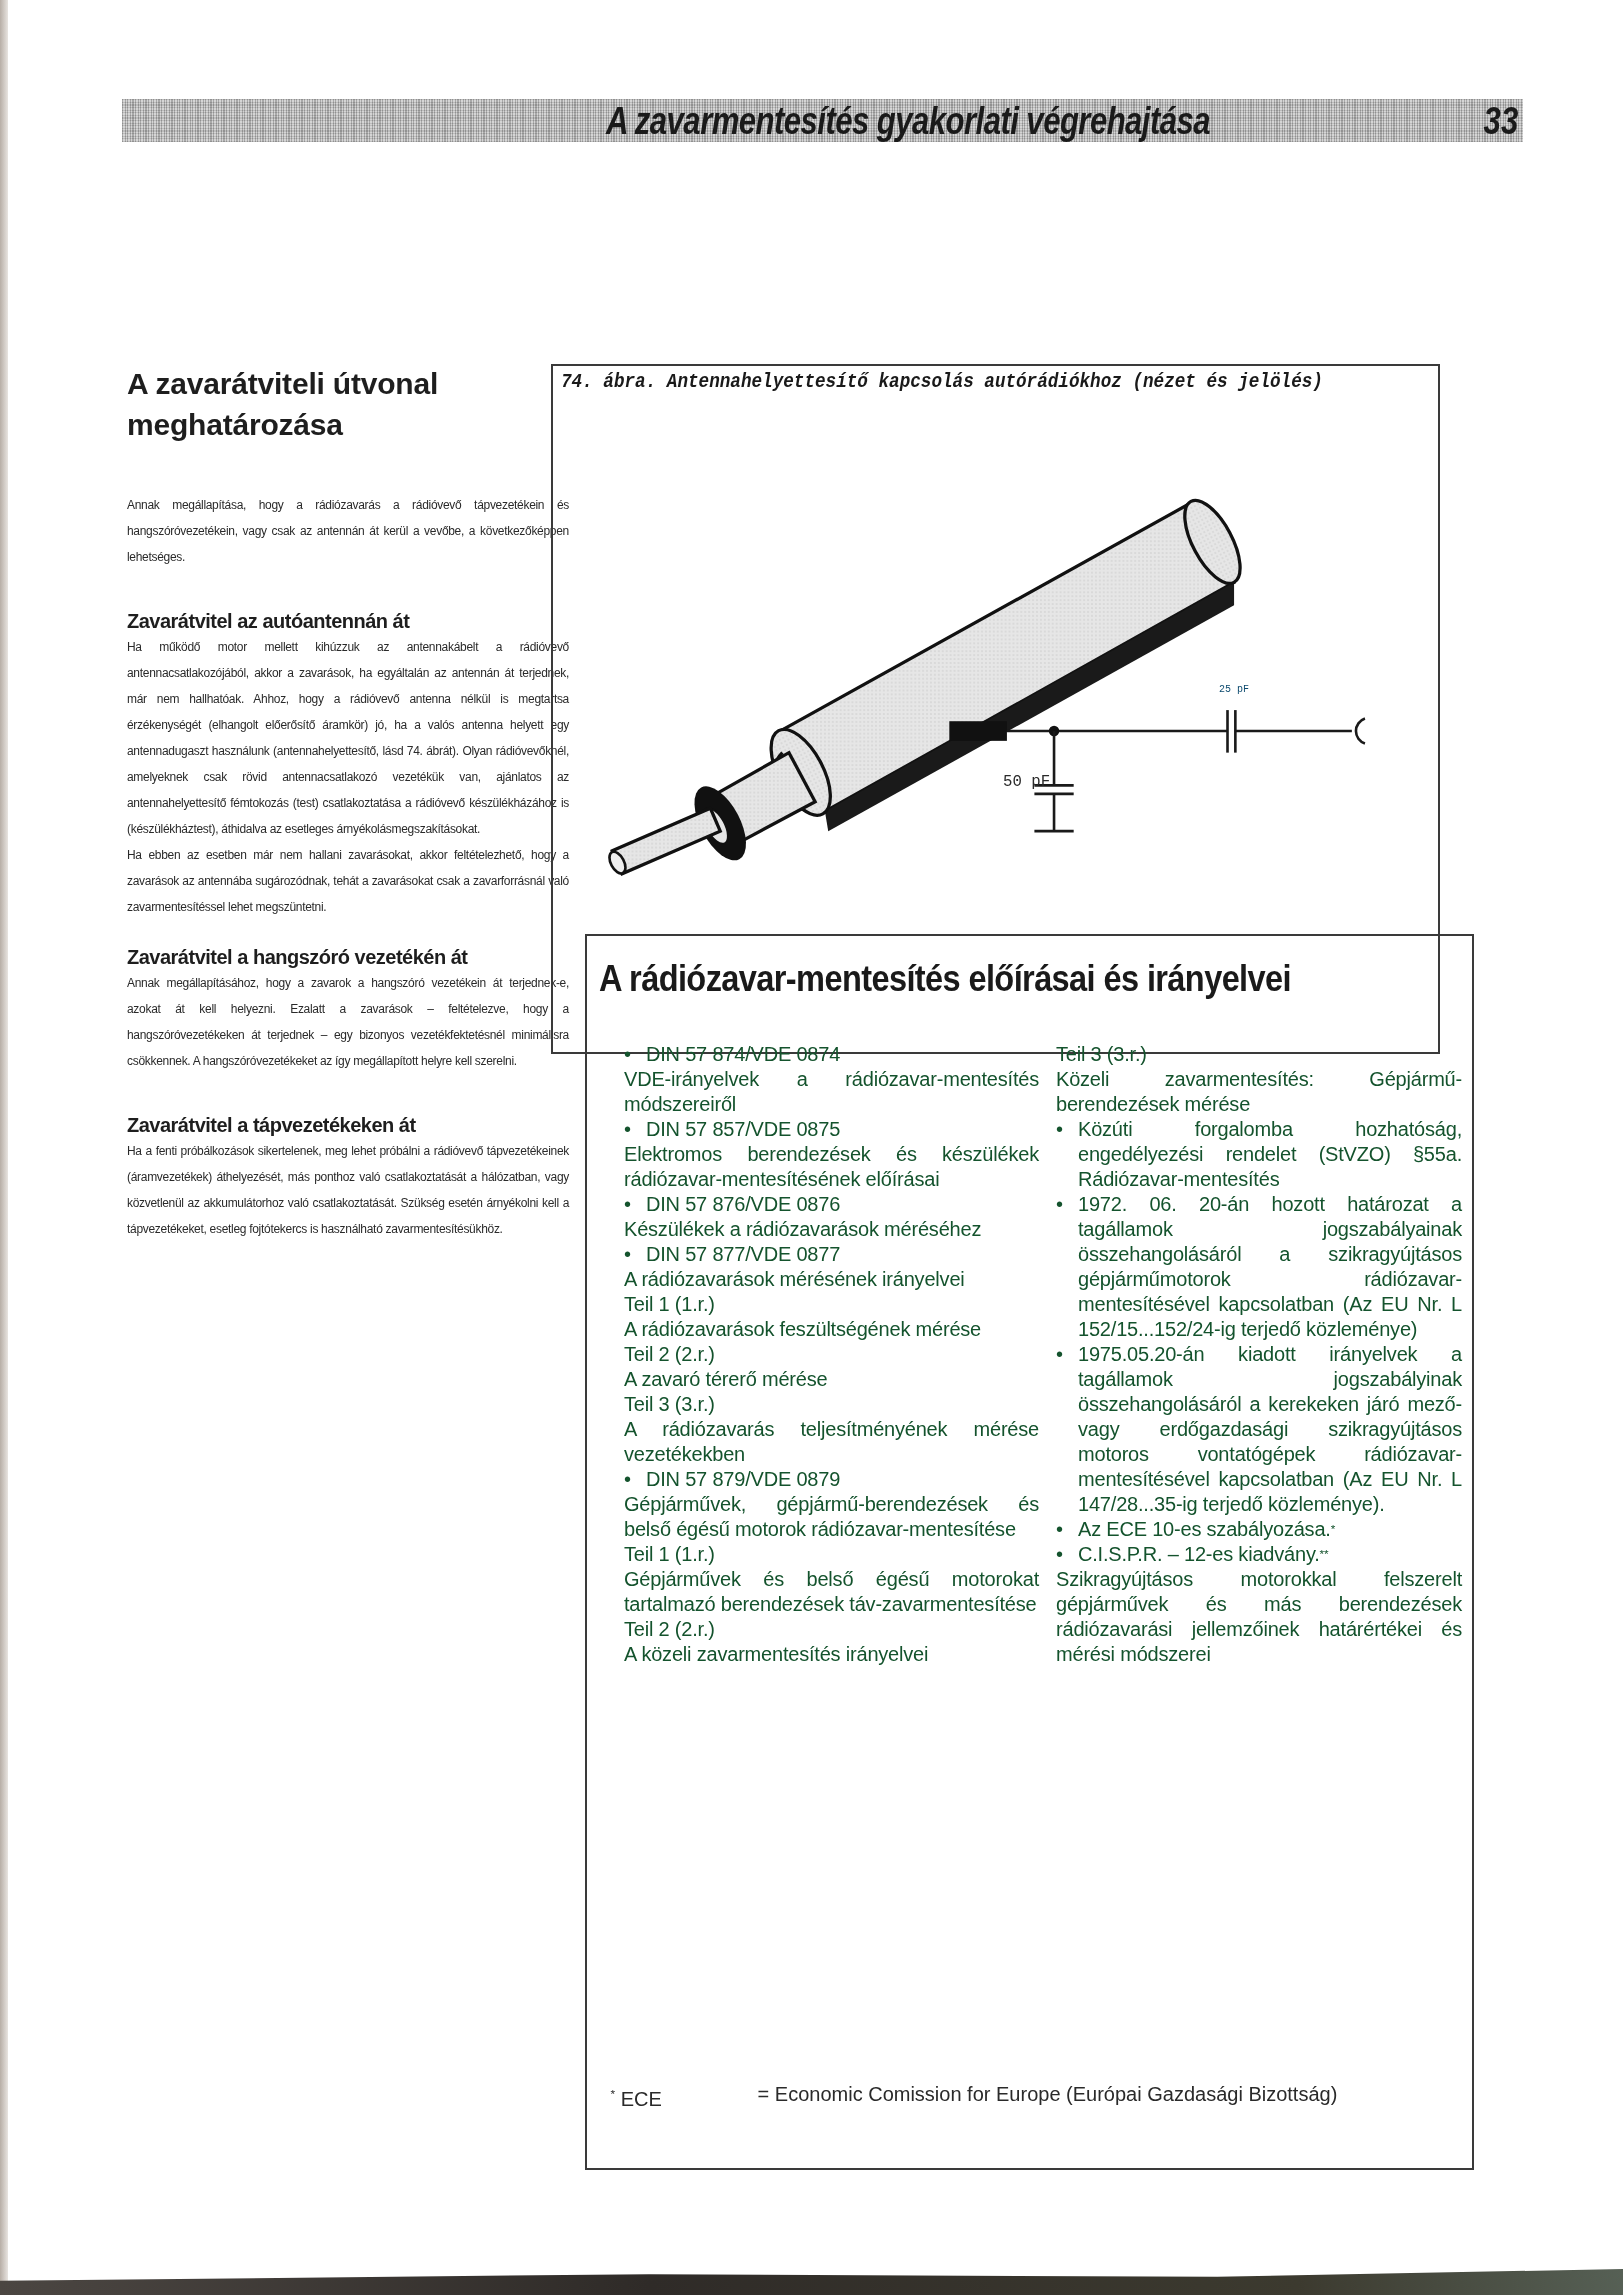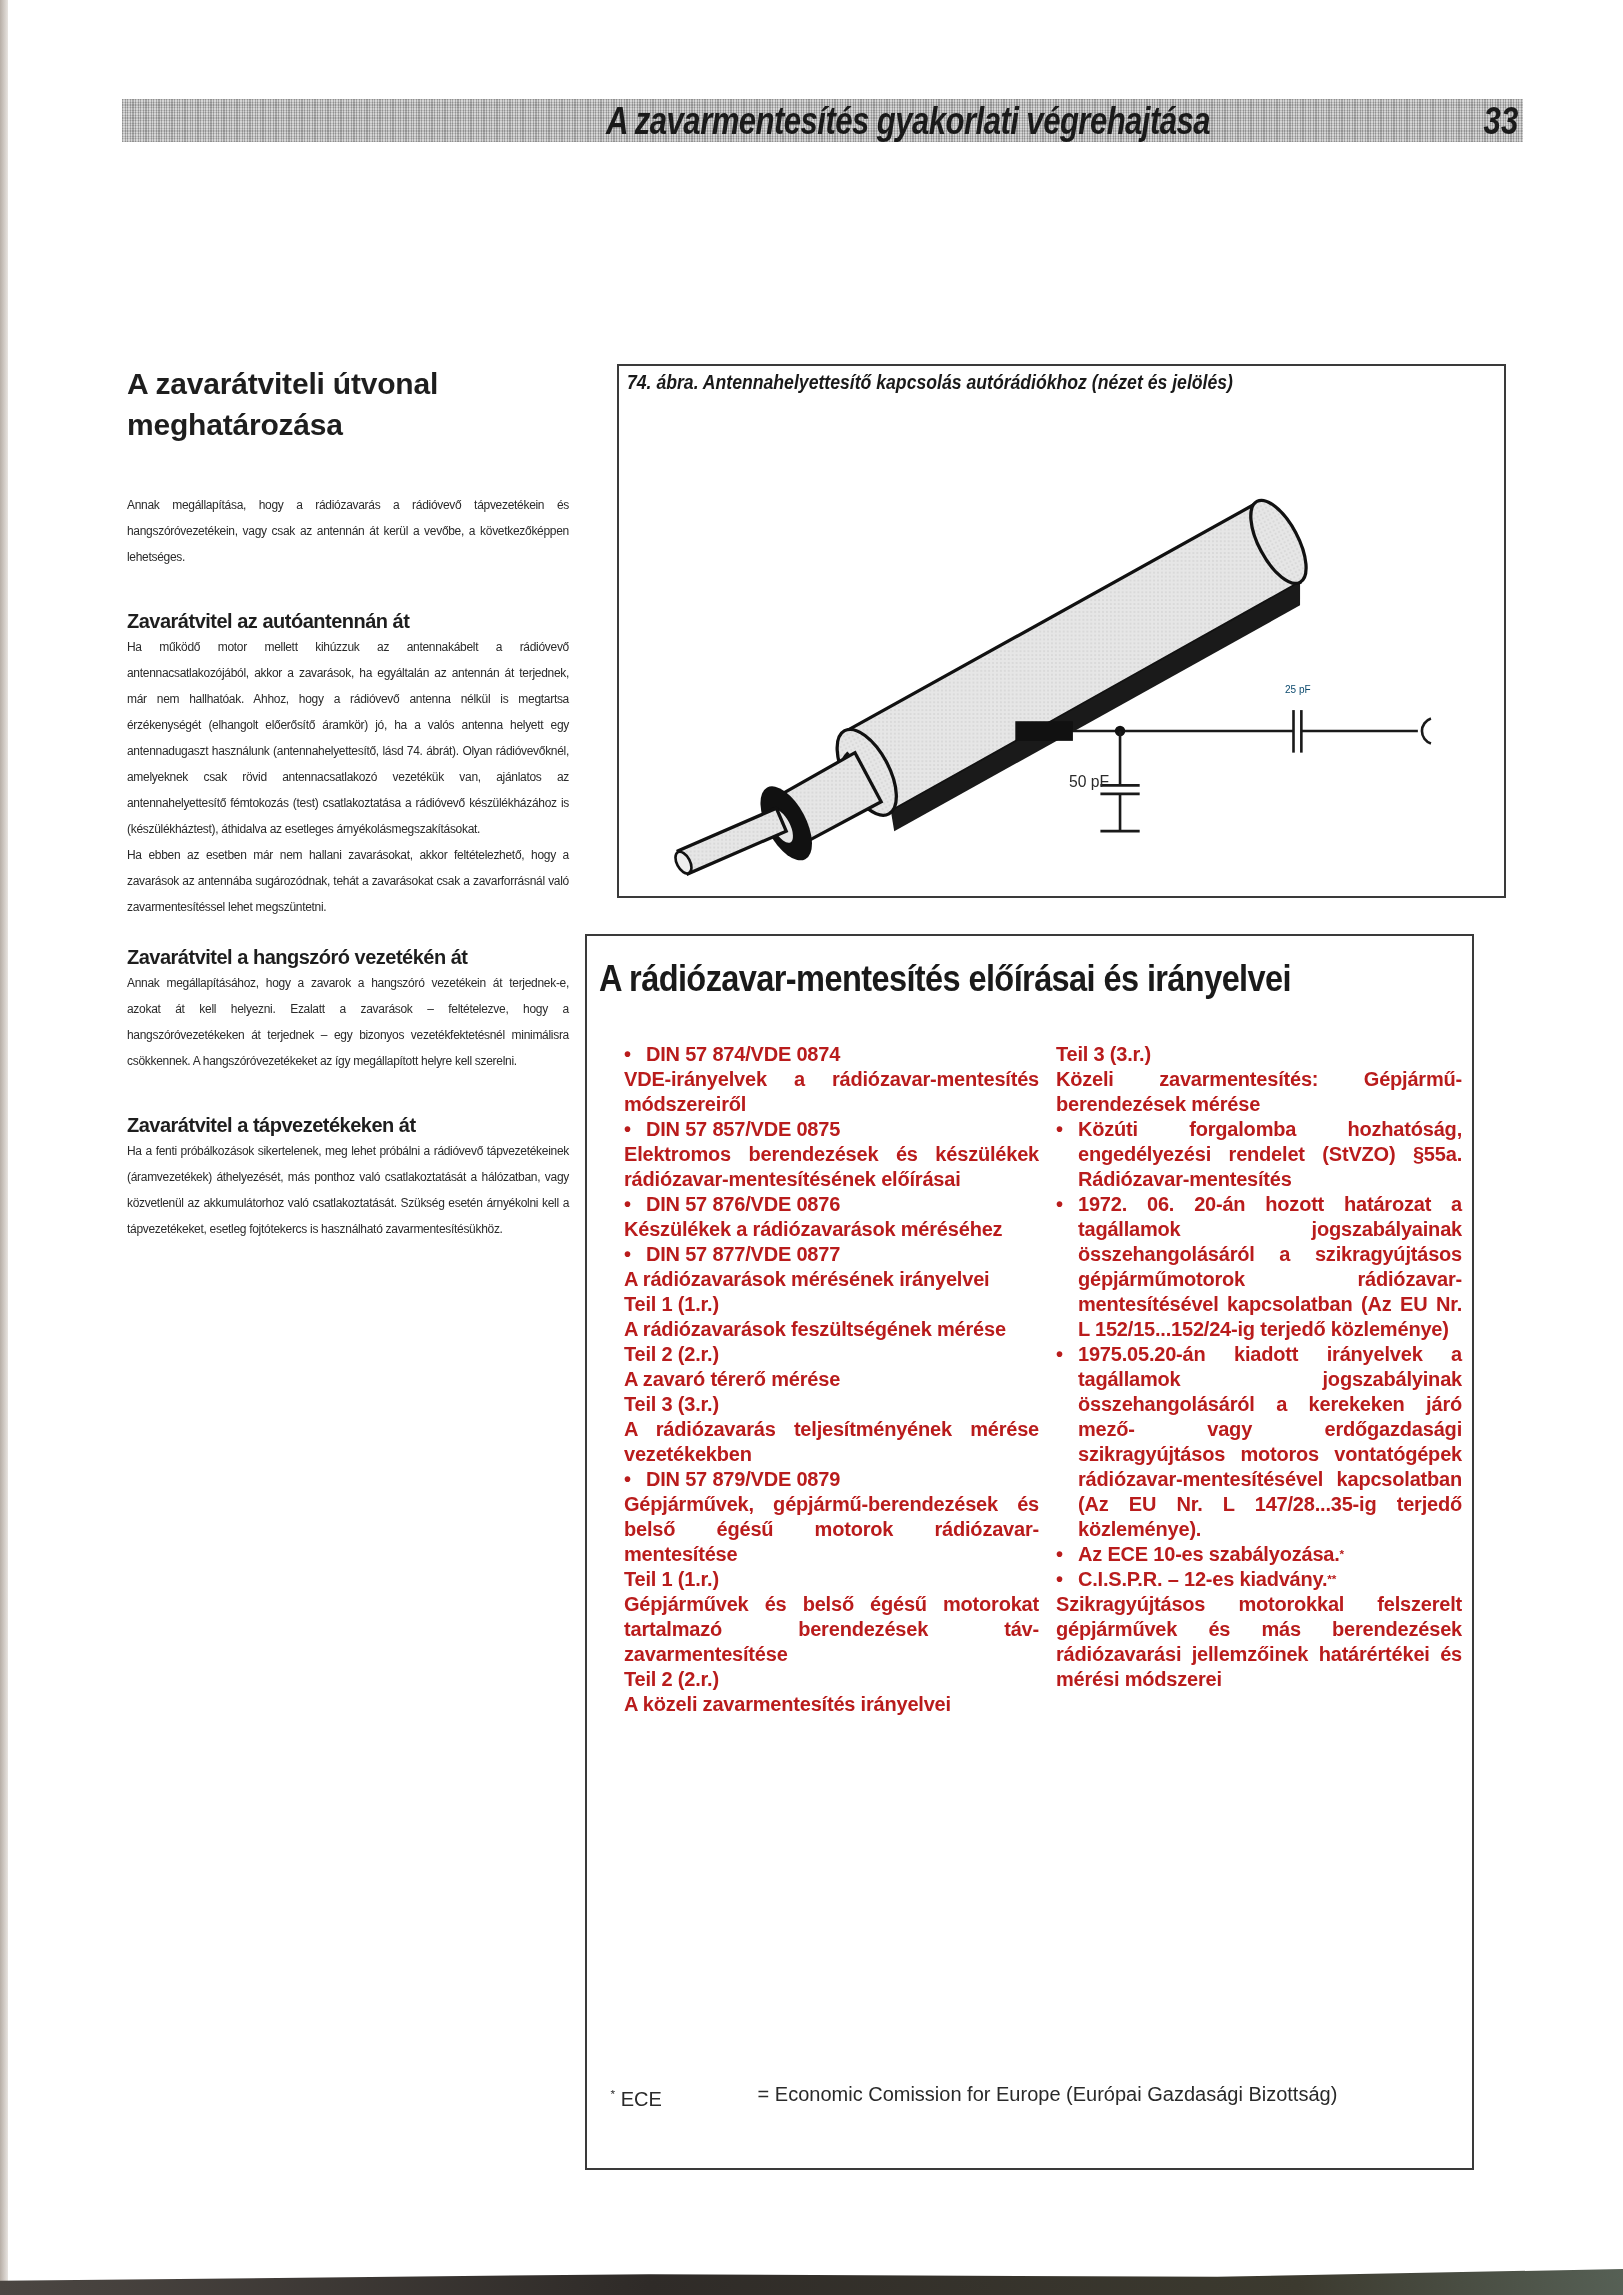--- a/index.html
+++ b/index.html
@@ -53,22 +53,22 @@
       font-size: 12px; line-height: 26px; text-align: justify;
       margin: 0; color: #2a2a2a; letter-spacing: -0.3px;
     }
     .sub-heading {
       font-size: 20px; font-weight: bold; line-height: 26px;
       color: #1e1e1e; margin: 0; letter-spacing: -0.5px;
     }
     .para-block { margin-bottom: 26px; }
     
     .figure-box {
-      position: absolute; left: 617px; top: 364px; width: 889px; height: 534px;
-      border: 2px solid #3a3a3a; box-sizing: border-box;
+      position: absolute; left: 551px; top: 364px; width: 889px; height: 690px;
+      border: 2px solid #3a3a3a; box-sizing: border-box; font-family: Liberation Mono, monospace;
     }
     .figure-caption {
       position: absolute; left: 7.9px; top: 5.2px;
       font-size: 19.6px; font-weight: bold; font-style: italic;
       color: #1a1a1a; white-space: nowrap;
       transform: scaleX(0.9); transform-origin: left center;
     }
     .figure-svg {
       position: absolute; left: 46px; top: 79px;
     }
@@ -78,21 +78,21 @@
       border: 2px solid #3a3a3a; box-sizing: border-box;
     }
     .standards-title {
       position: absolute; left: 11.8px; top: 22px;
       font-size: 37px; font-weight: bold; color: #1a1a1a;
       white-space: nowrap; letter-spacing: -0.7px;
       transform: scaleX(0.88); transform-origin: left center;
     }
     .std-col {
       position: absolute; top: 106px; width: 427px;
-      font-size: 20px; line-height: 25px; color: #b91c1c; letter-spacing: -0.2px; font-weight: bold;
+      font-size: 20px; line-height: 25px; color: #14532d; letter-spacing: -0.2px;
     }
     .std-col.left { left: 37px; width: 415px; }
     .std-col.right { left: 469px; width: 406px; }
     .std-line { margin: 0; text-align: justify; }
     .bullet-line { margin: 0; }
     .bullet-line .dot { display: inline-block; width: 22px; }
     .hang { padding-left: 22px; text-indent: -22px; margin: 0; text-align: justify; }
     .hang .dot { display: inline-block; width: 22px; text-indent: 0; }
     .footnotes {
       position: absolute; left: 23.6px; top: 1145px;

